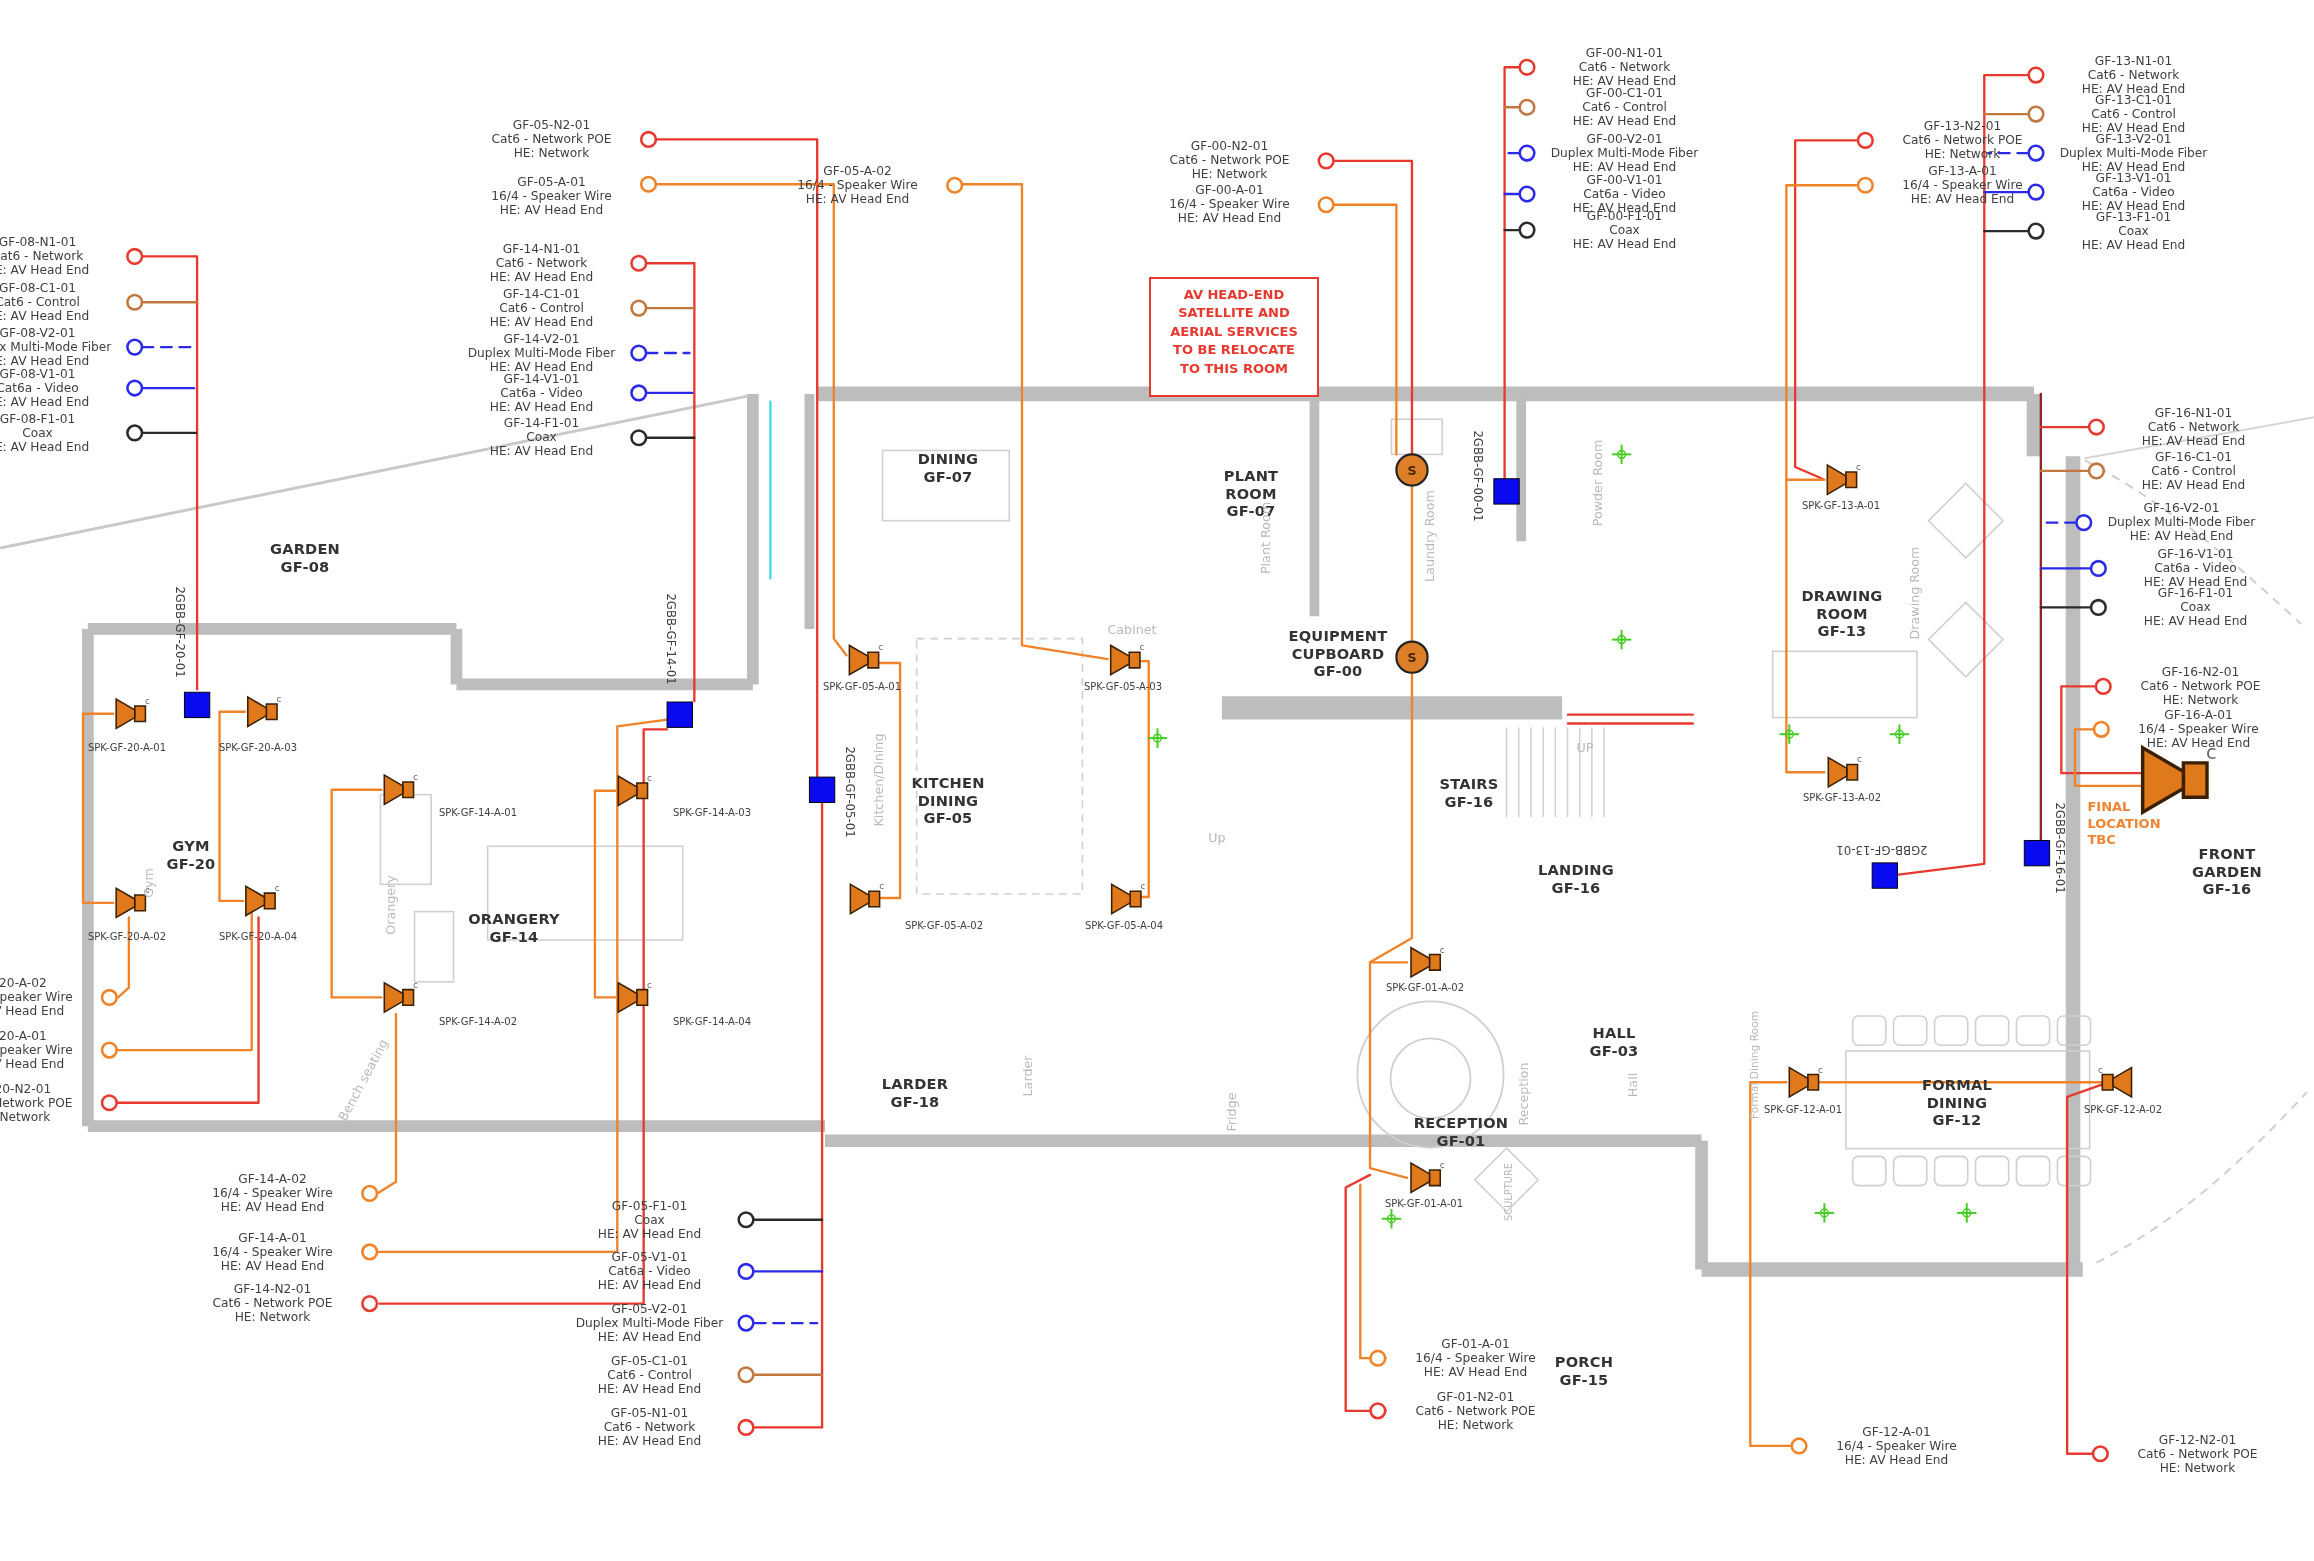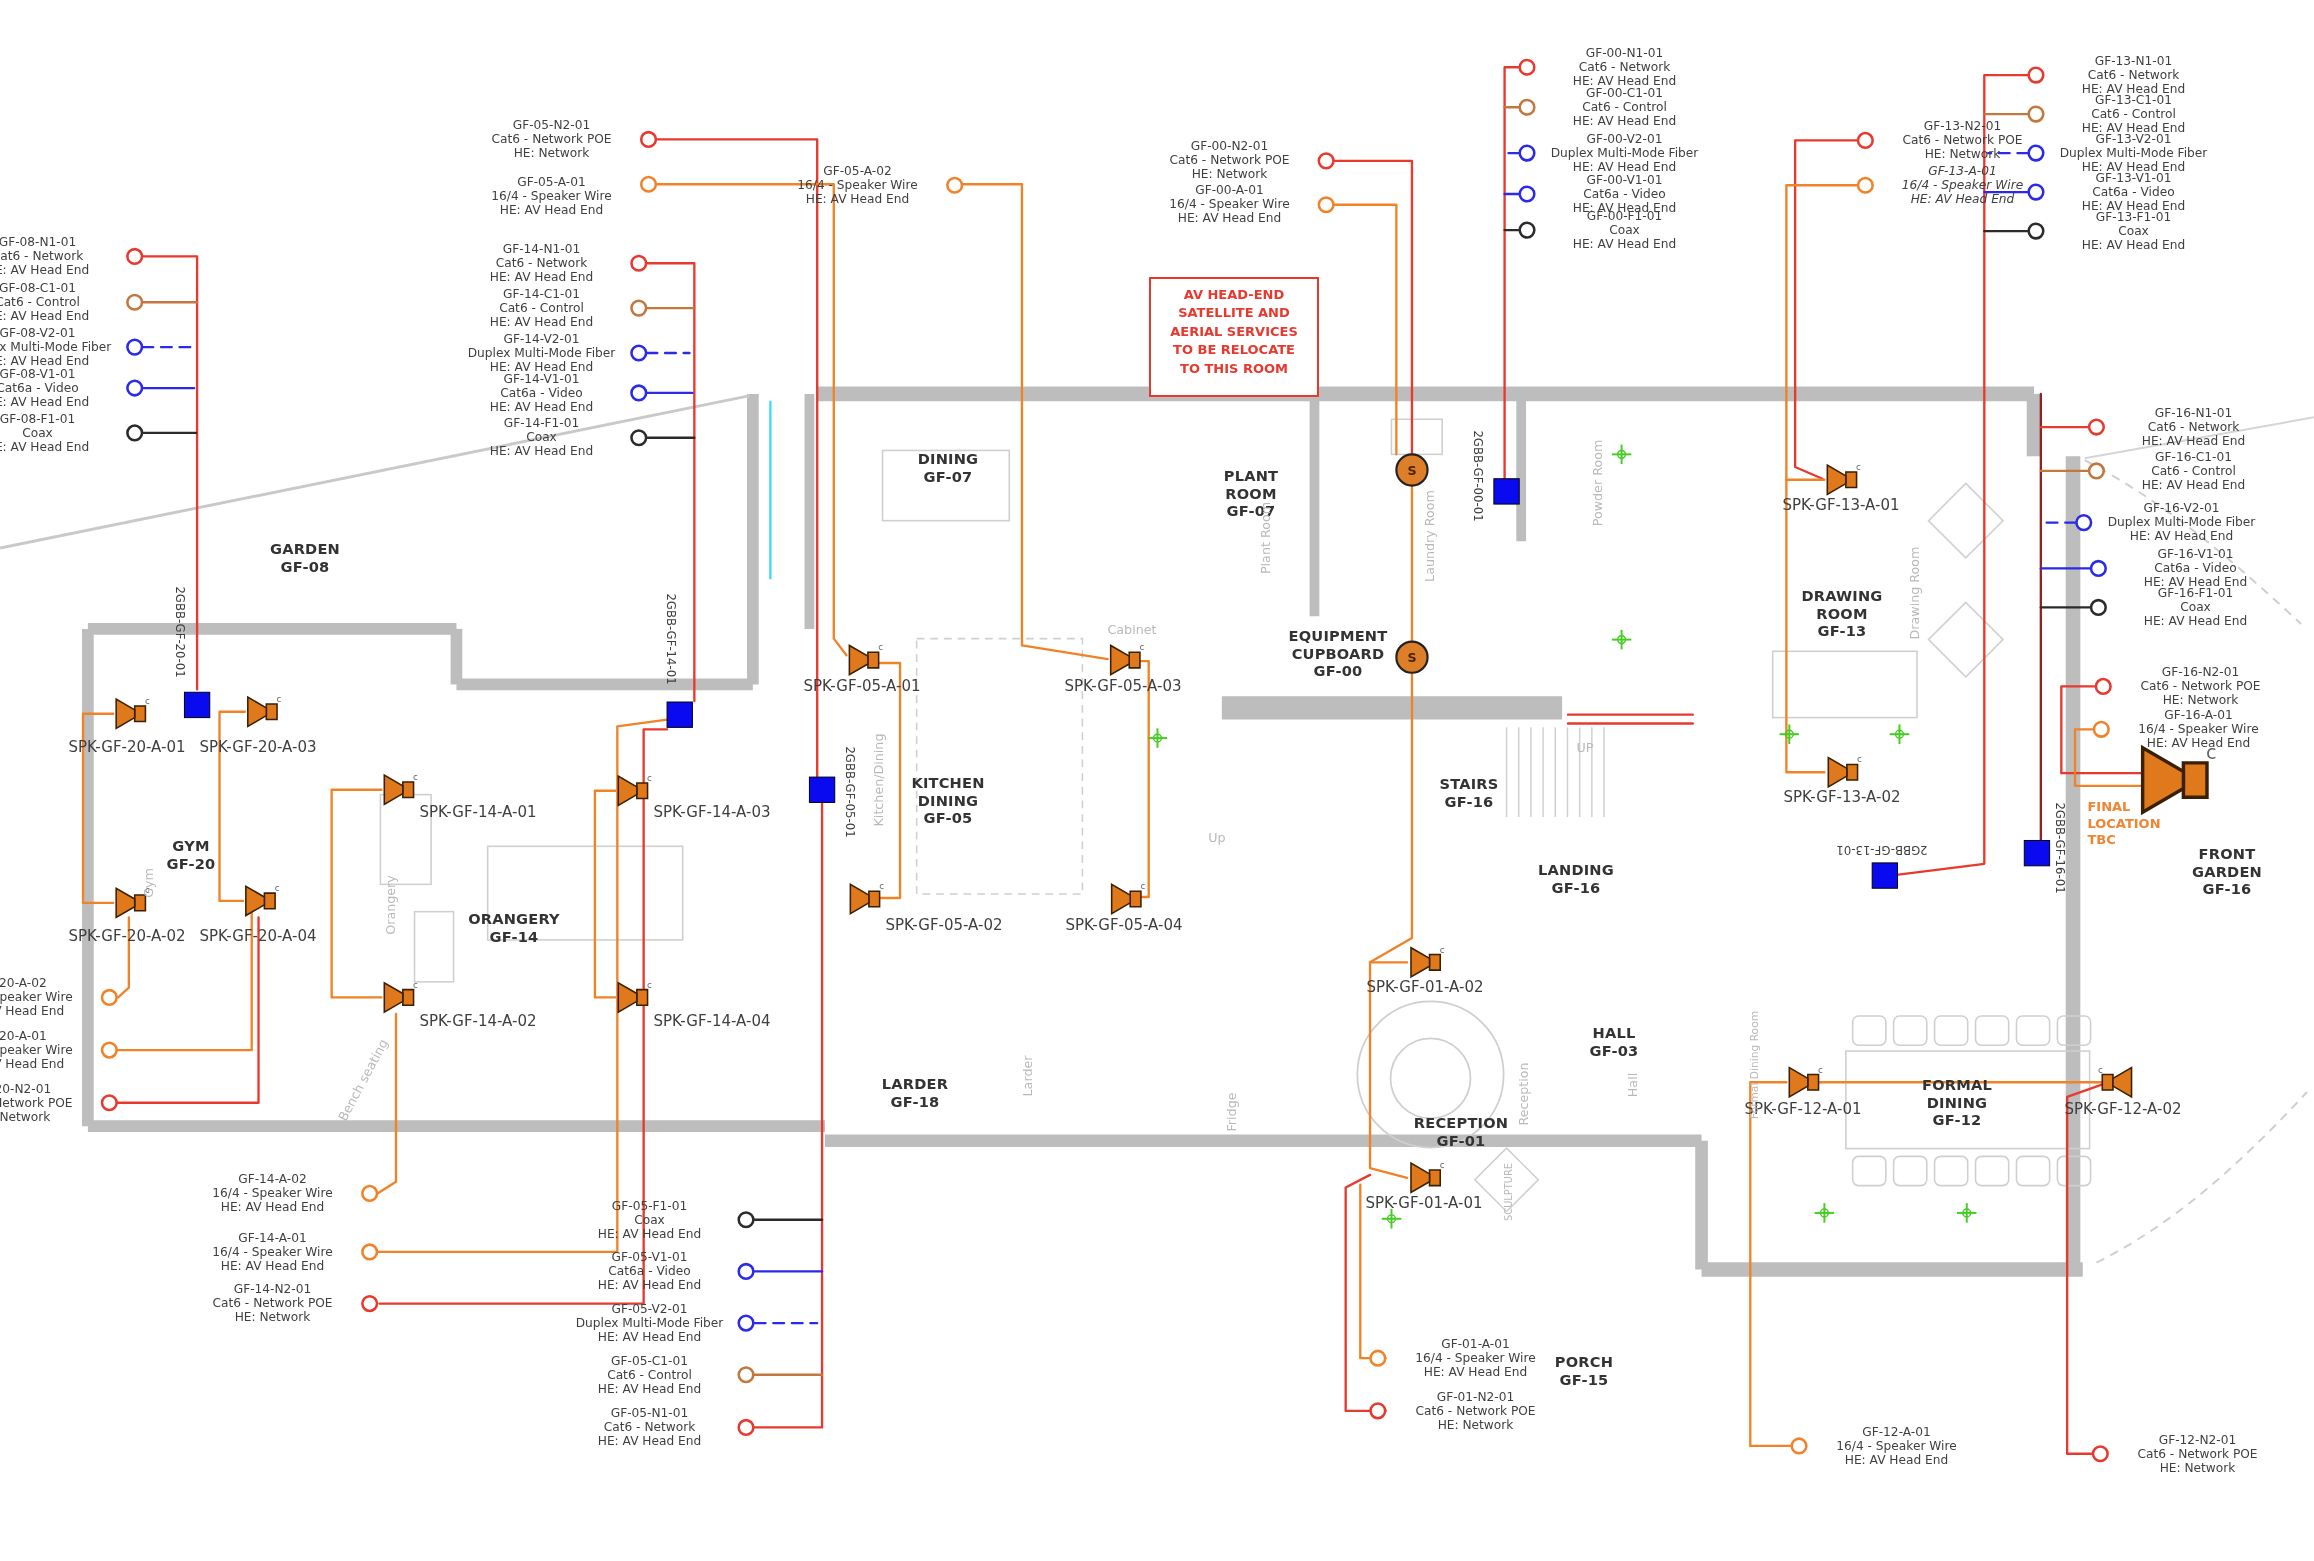--- a/index.html
+++ b/index.html
@@ -4,21 +4,21 @@
 <style>
   html,body{margin:0;padding:0;background:#fff;}
   .canvas{position:relative;width:2314px;height:1561px;background:#ffffff;overflow:hidden;
           font-family:"DejaVu Sans","Liberation Sans",sans-serif;}
   #plan-svg{position:absolute;left:0;top:0;}
   #overlay{position:absolute;left:0;top:0;width:100%;height:100%;}
   .cable{position:absolute;font-size:12.2px;line-height:14px;color:#3f3f3f;text-align:center;}
   .room{position:absolute;font-size:14.6px;line-height:17.6px;color:#333333;text-align:center;
         font-weight:700;letter-spacing:0.2px;margin-top:27px;}
   .gray{position:absolute;color:#b9b9b9;font-size:12.7px;white-space:nowrap;}
-  .spklbl{position:absolute;font-size:15px;color:#3f3f3f;white-space:nowrap;
+  .spklbl{position:absolute;font-size:10px;color:#3f3f3f;white-space:nowrap;
           transform:translate(-50%,-50%);}
   .panellbl{position:absolute;font-size:11.7px;color:#3f3f3f;white-space:nowrap;}
   .notebox{position:absolute;border:2px solid #e8392f;background:#fff;color:#e8392f;
            font-size:13px;font-weight:bold;line-height:18.5px;text-align:center;padding-top:6.8px;}
   .finalnote{position:absolute;color:#ef8432;font-size:13px;font-weight:bold;line-height:16.6px;
              text-align:left;transform:translate(-50%,-50%);}
 </style>
 </head>
 <body>
 
@@ -420,21 +420,21 @@
       <div class="cable" style="left: 1539px; top: 209px; width: 171px;">
         <div>GF-00-F1-01</div>
         <div>Coax</div>
         <div>HE: AV Head End</div>
       </div>
       <div class="cable" style="left: 1877px; top: 119px; width: 171px;">
         <div>GF-13-N2-01</div>
         <div>Cat6 - Network POE</div>
         <div>HE: Network</div>
       </div>
-      <div class="cable" style="left: 1877px; top: 164px; width: 171px; font-style: italic;">
+      <div class="cable" style="left: 1877px; top: 164px; width: 171px;">
         <div>GF-13-A-01</div>
         <div>16/4 - Speaker Wire</div>
         <div>HE: AV Head End</div>
       </div>
       <div class="cable" style="left: 2048px; top: 54px; width: 171px;">
         <div>GF-13-N1-01</div>
         <div>Cat6 - Network</div>
         <div>HE: AV Head End</div>
       </div>
       <div class="cable" style="left: 2048px; top: 93px; width: 171px;">

